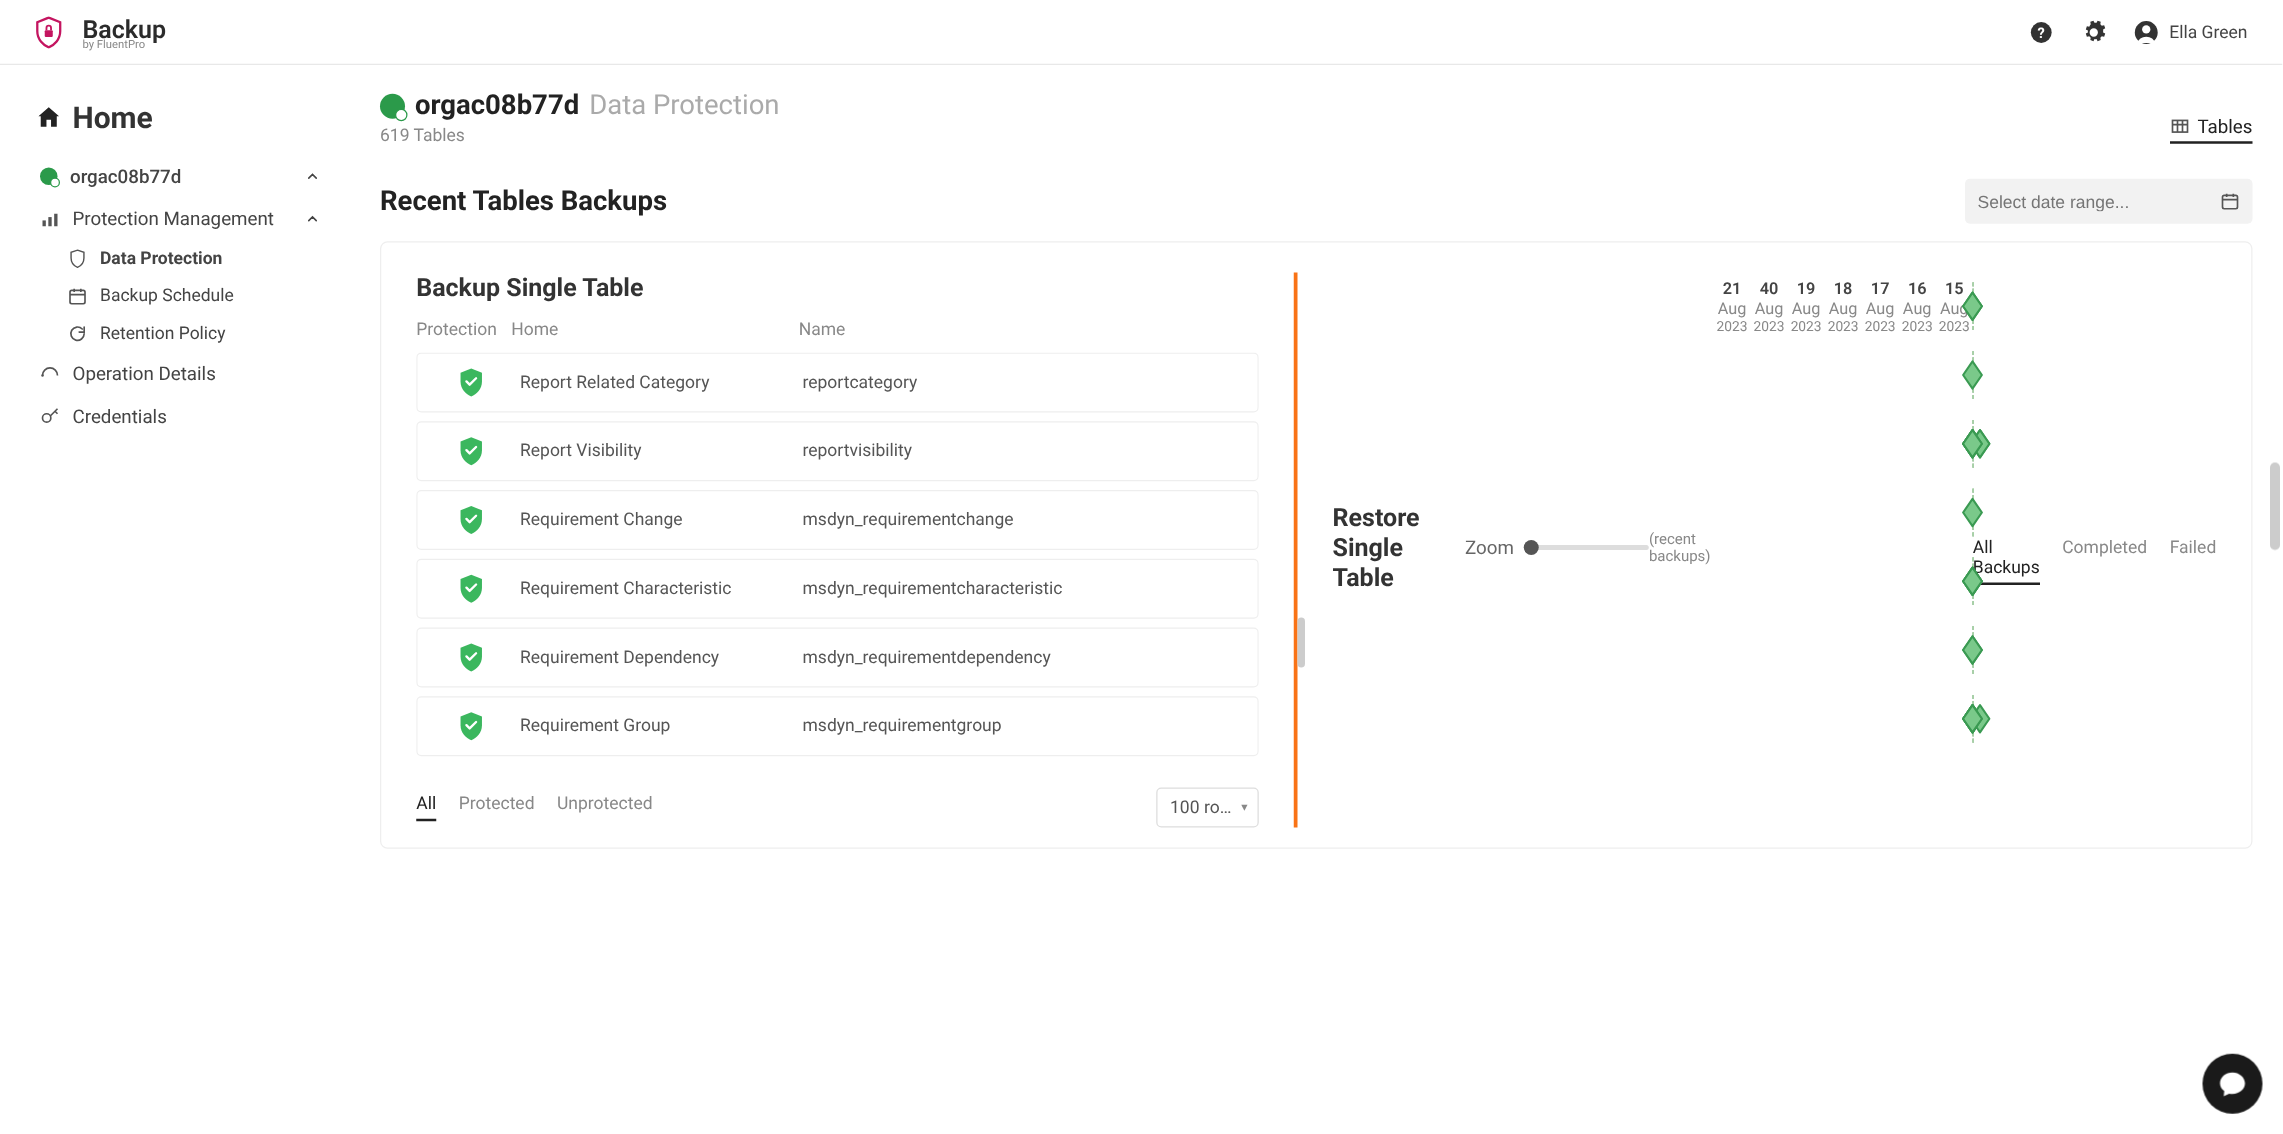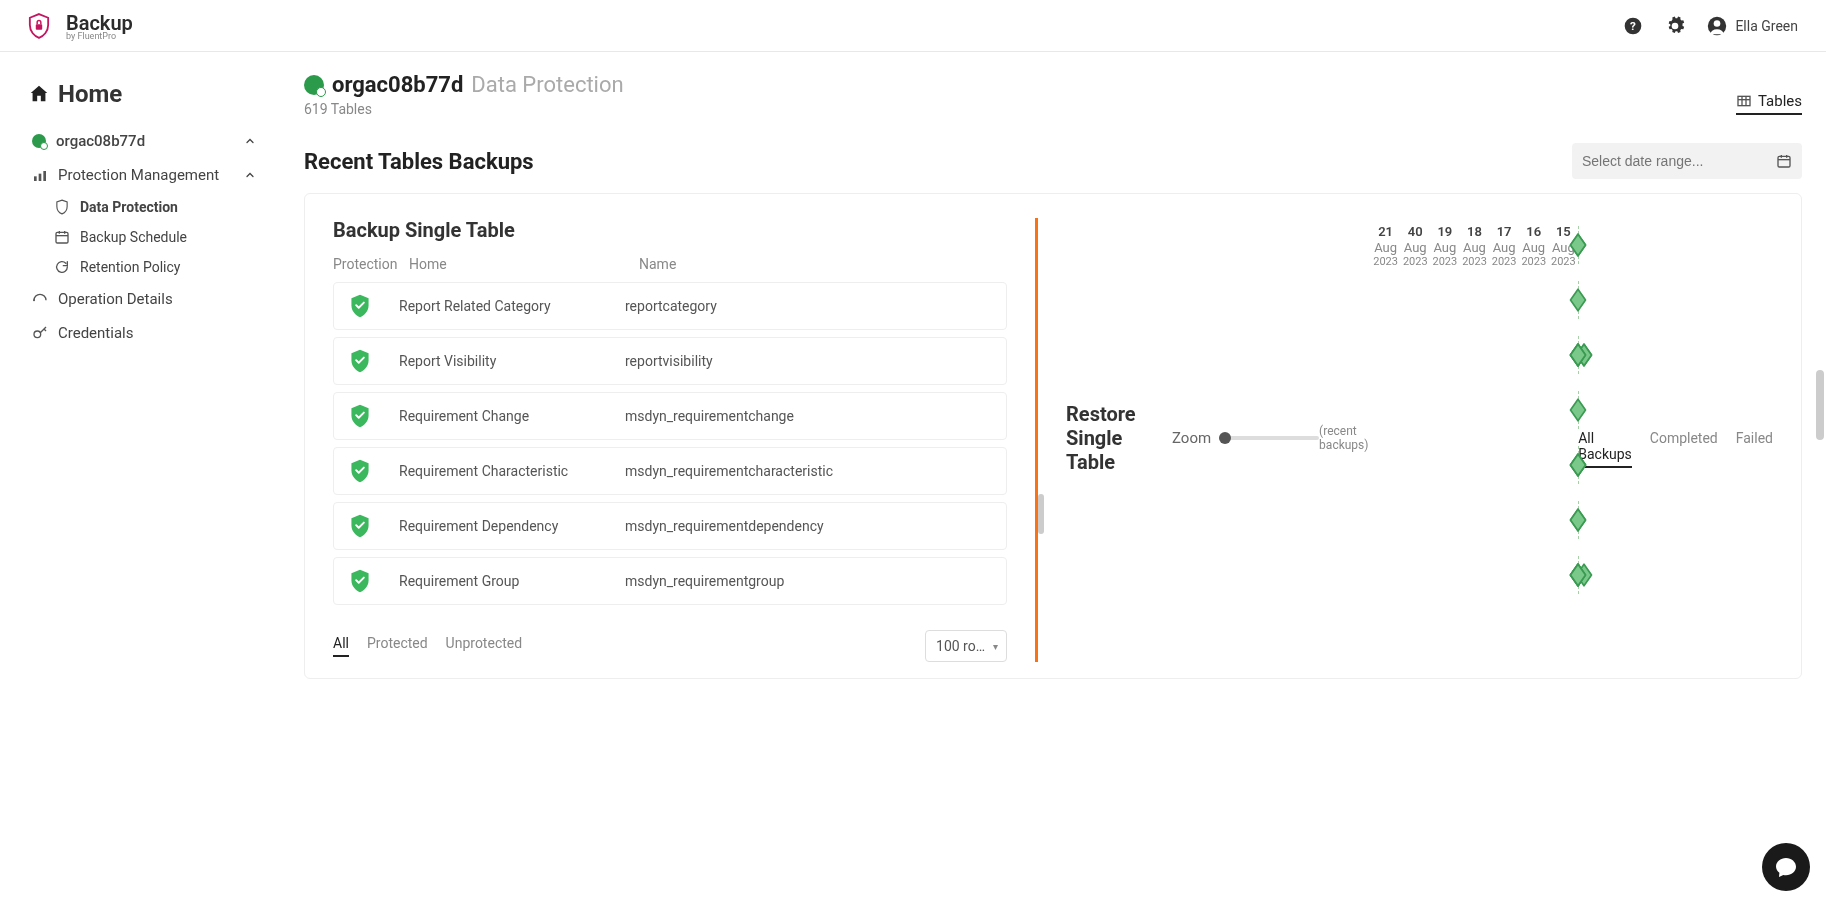--- a/index.html
+++ b/index.html
@@ -46,21 +46,21 @@
   .card { border:1px solid #eee; border-radius:6px; padding: 24px 0 16px 0; display:flex; }
   .left-panel { flex:0 0 49%; padding: 0 28px; border-right:3px solid #f97316; display:flex; flex-direction:column; }
   .right-panel { flex:1; padding: 0 28px; display:flex; flex-direction:row; }
   .panel-title { font-size:20px; font-weight:700; margin-bottom:8px; }
   .th-row { display:flex; color:#888; font-size:14px; padding: 6px 0 10px 0; }
   .th-prot { width:76px; }
   .th-table { width:230px; }
   .th-name { flex:1; }
 
   .rows { flex:1; overflow:hidden; }
-  .trow { display:flex; align-items:center; border:1px solid #eee; border-radius:4px; height:48px; margin-bottom:7px; padding:0 3px; font-size:14px; color:#555; }
+  .trow { display:flex; align-items:center; border:1px solid #eee; border-radius:4px; height:48px; margin-bottom:7px; padding:0 20px; font-size:14px; color:#555; }
   .trow .shield { width:22px; height:24px; margin: 0 28px 0 12px; }
   .trow .tbl { width:226px; }
 
   .filter-row { display:flex; justify-content:space-between; align-items:center; padding-top:18px; }
   .tabs { display:flex; gap:18px; font-size:14px; }
   .tab { color:#888; cursor:pointer; padding-bottom:4px; }
   .tab.active { color:#222; border-bottom:2px solid #222; }
   .rows-dd { border:1px solid #ddd; border-radius:4px; height:32px; padding:0 28px 0 10px; display:flex; align-items:center; color:#555; position:relative; cursor:pointer; width:82px; white-space:nowrap; overflow:hidden; text-overflow:ellipsis;}
   .rows-dd::after { content:"▾"; position:absolute; right:8px; color:#888; font-size:10px; }
 

